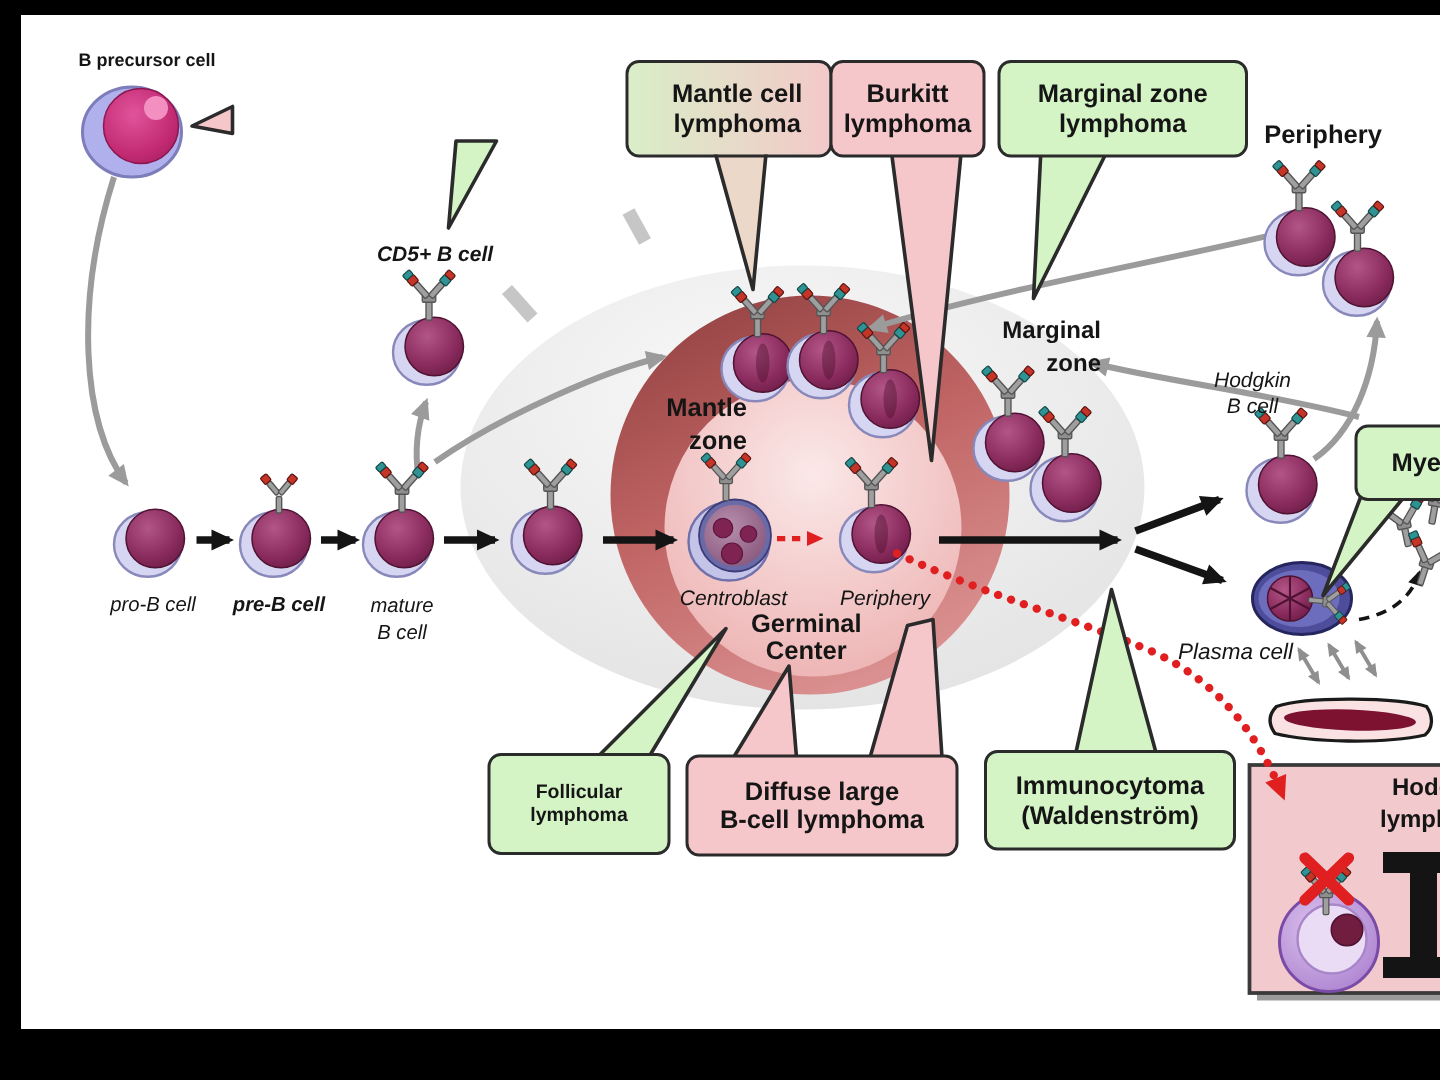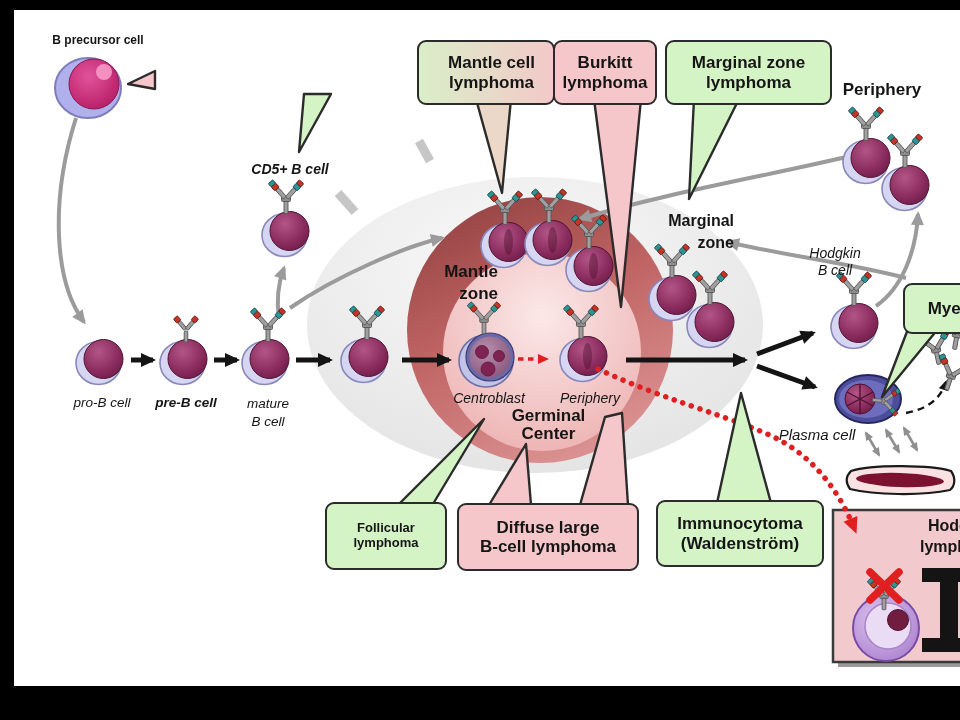--- a/index.html
+++ b/index.html
@@ -276,23 +276,23 @@
   <div class="lbl b" style="left:46px;top:33px;width:104px;font-size:12px;">B precursor cell</div>
   <div class="lbl it b" style="left:243px;top:161px;width:94px;font-size:14px;">CD5+ B cell</div>
   <div class="lbl it" style="left:58px;top:395px;width:88px;font-size:13.5px;">pro-B cell</div>
   <div class="lbl it" style="left:142px;top:395px;width:88px;font-size:13.5px;font-weight:bold;">pre-B cell</div>
   <div class="lbl it" style="left:228px;top:395px;width:80px;font-size:13.5px;line-height:1.3;">mature
 B cell</div>
   <div class="lbl it" style="left:445px;top:390px;width:88px;font-size:14px;">Centroblast</div>
   <div class="lbl it" style="left:548px;top:390px;width:84px;font-size:14px;">Periphery</div>
   <div class="lbl b" style="left:423px;top:261px;width:75px;font-size:17px;line-height:1.32;text-align:right;">Mantle
 zone</div>
-  <div class="lbl b" style="left:491px;top:407px;width:115px;font-size:17px;line-height:1.06;">Germinal
+  <div class="lbl b" style="left:480px;top:407px;width:115px;font-size:17px;line-height:1.06;">Germinal
 Center</div>
   <div class="lbl b" style="left:630px;top:210px;width:92px;font-size:16px;line-height:1.4;text-align:right;padding-left:12px;">Marginal
 zone</div>
   <div class="lbl b" style="left:834px;top:79px;width:96px;font-size:17px;">Periphery</div>
   <div class="lbl it" style="left:800px;top:245px;width:70px;font-size:14px;line-height:1.2;">Hodgkin
 B cell</div>
-  <div class="lbl it" style="left:772px;top:426px;width:90px;font-size:15px;">Plasma cell</div>
+  <div class="lbl it" style="left:772px;top:426px;width:90px;font-size:15px;text-align:right;">Plasma cell</div>
   <div class="lbl b" style="left:880px;top:516px;width:160px;font-size:16px;line-height:1.3;">Hodgkin
 lymphoma</div>
 </div>
 
 </body></html>

